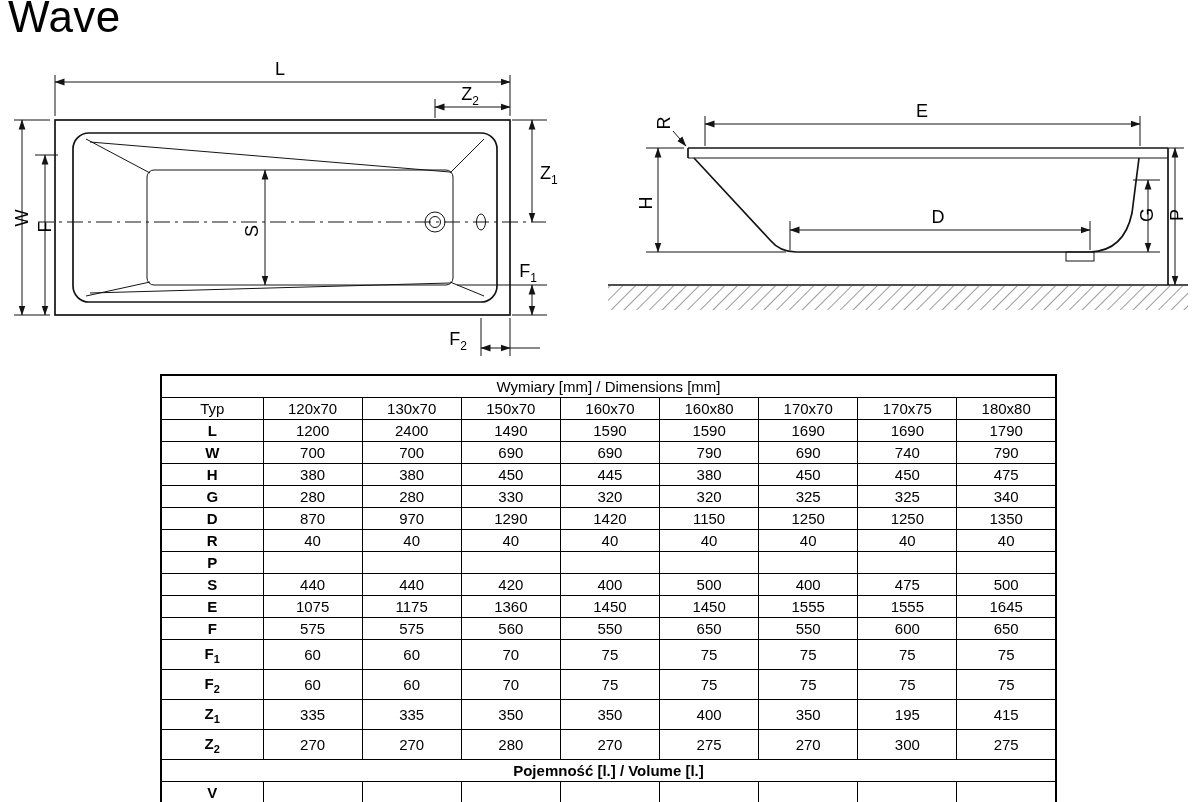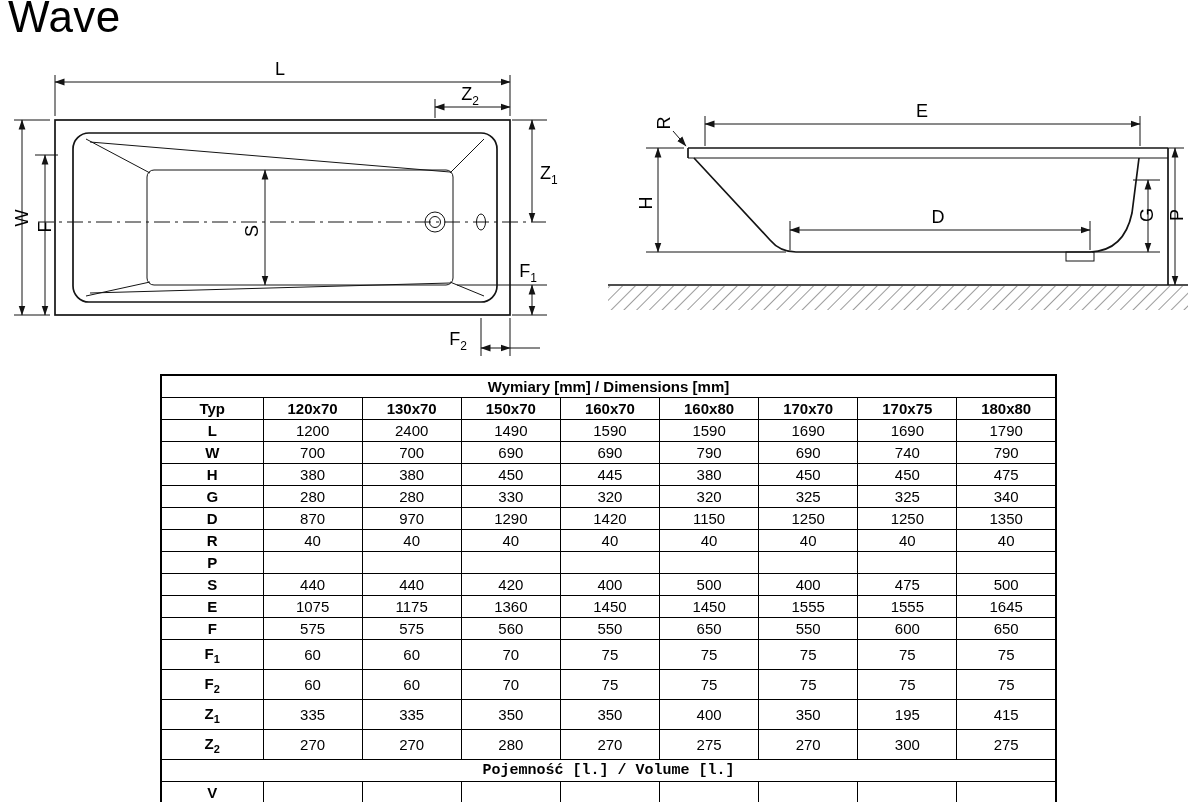--- a/index.html
+++ b/index.html
@@ -23,23 +23,23 @@
 
   .tablewrap{position:absolute;left:160px;top:374px;width:897px;}
   table{
     border-collapse:collapse;width:100%;table-layout:fixed;
     font-size:15px;border:2px solid #000;
   }
   th,td{
     border:1px solid #000;text-align:center;vertical-align:middle;
     padding:0;height:21px;font-weight:400;overflow:hidden;white-space:nowrap;
   }
-  th{font-weight:700;}
+  th{font-weight:400;}
   td.row-label{font-weight:700;}
-  td.section-header{font-weight:700;font-family:Liberation Mono, monospace;}
+  td.section-header{font-weight:700;}
   tr.tall td{height:29px;}
   sub{font-size:11px;}
 </style>
 </head>
 <body>
 
 <div class="title">Wave</div>
 
 <svg class="drawing" viewBox="0 0 1200 320">
   <defs>

